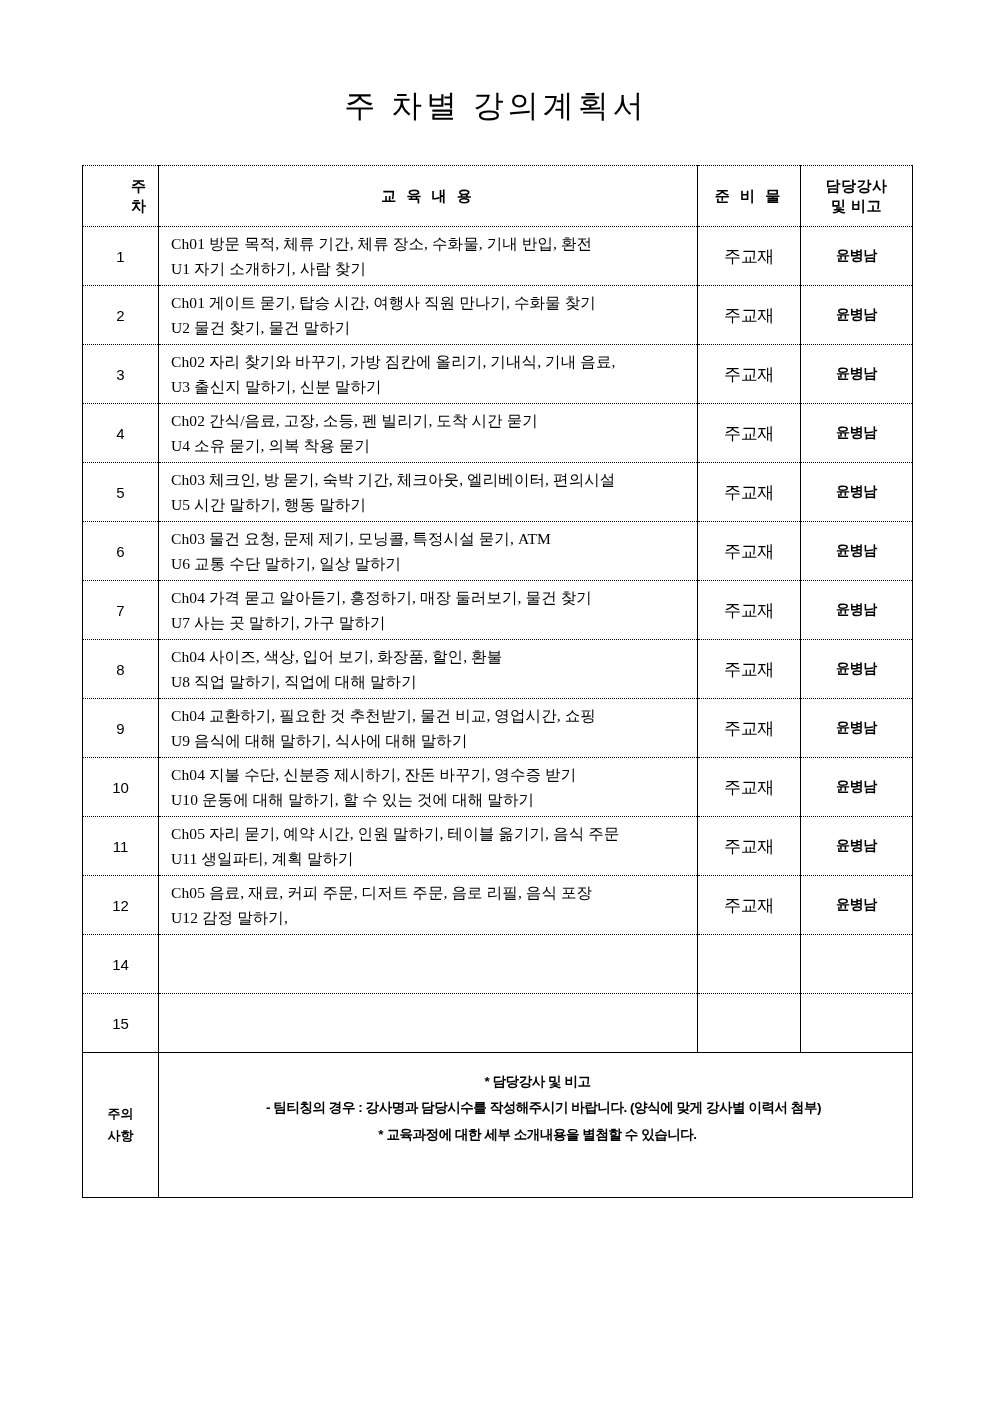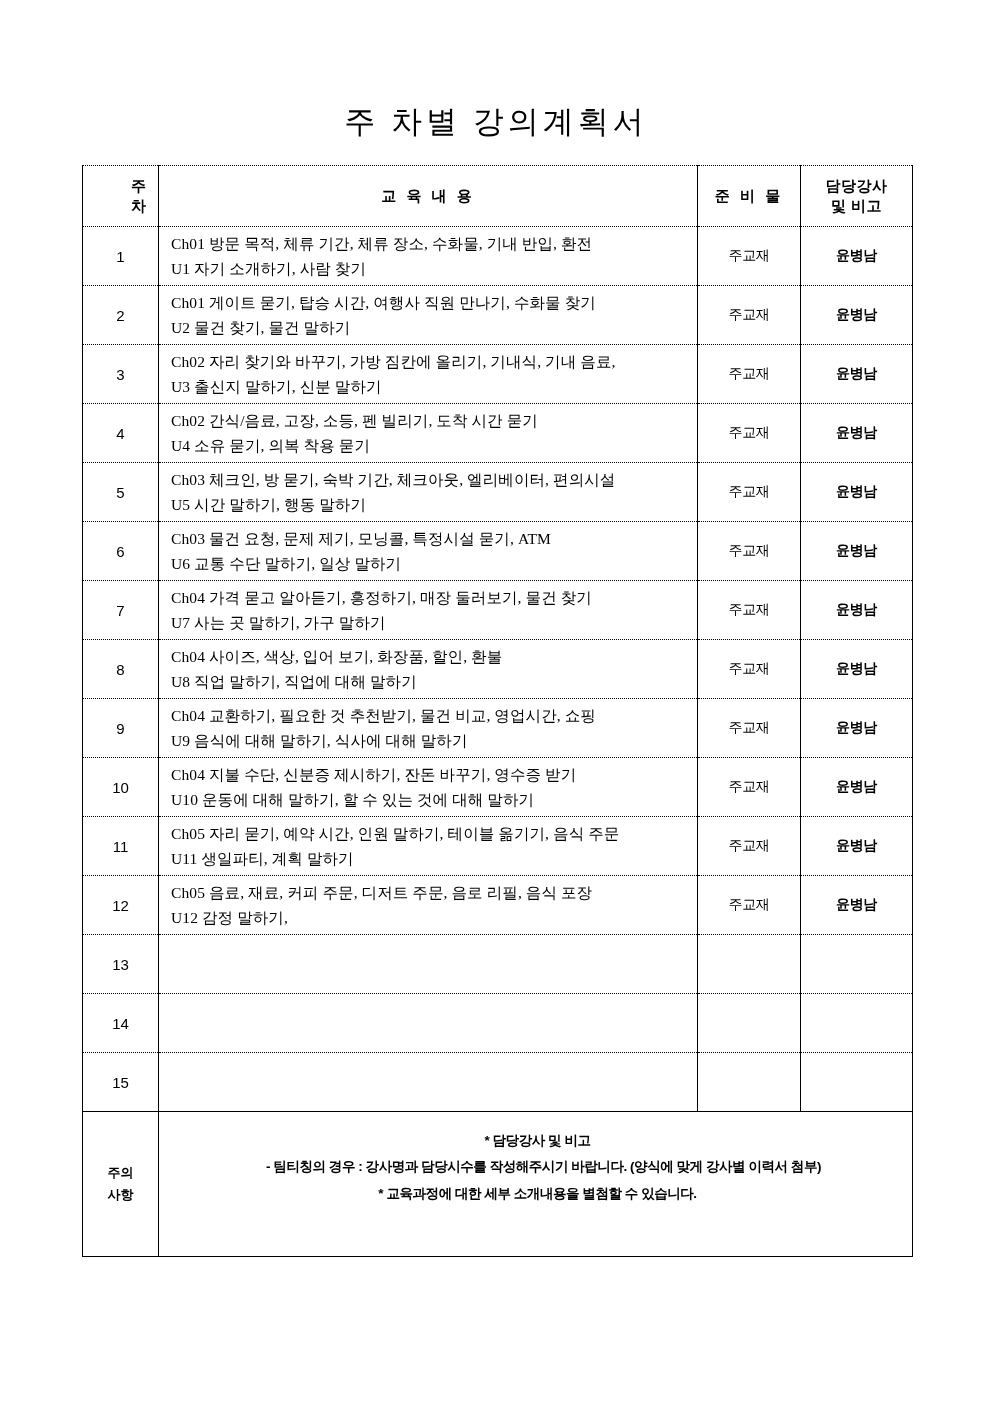--- a/index.html
+++ b/index.html
@@ -17,21 +17,21 @@
     overflow: hidden;
   }
   .page {
     width: 992px;
     height: 1403px;
     box-sizing: border-box;
     position: relative;
   }
   .doc-title {
     position: absolute;
-    top: 101px;
+    top: 85px;
     left: 0;
     width: 992px;
     text-align: center;
     font-family: "Liberation Serif", "DejaVu Serif", serif;
     font-size: 31px;
     font-weight: 400;
     letter-spacing: 4px;
     color: #000000;
     white-space: pre;
   }
@@ -87,21 +87,21 @@
     padding: 0 16px 0 12px;
     font-family: "Liberation Serif", "DejaVu Serif", serif;
     font-size: 15.5px;
     line-height: 1.62;
     letter-spacing: 0.1px;
     white-space: nowrap;
   }
   td.content .line { display: block; }
   td.materials {
     font-family: Liberation Mono, monospace;
-    font-size: 14px;
+    font-size: 17px;
     letter-spacing: -0.3px;
   }
   td.teacher {
     font-family: "Liberation Sans", "DejaVu Sans", sans-serif;
     font-size: 14px;
     font-weight: bold;
     letter-spacing: -0.3px;
   }
   tr.notes-row td {
     border-top: 1.4px solid #000;
@@ -257,29 +257,20 @@
         <tr class="wk-row">
           <td class="week-no">12</td>
           <td class="content">
             <span class="line">Ch05 음료, 재료, 커피 주문, 디저트 주문, 음로 리필, 음식 포장</span>
             <span class="line">U12 감정 말하기,</span>
           </td>
           <td class="materials">주교재</td>
           <td class="teacher">윤병남</td>
         </tr>
         <tr class="wk-row">
-          <td class="week-no">13</td>
-          <td class="content">
-            <span class="line"></span>
-            <span class="line"></span>
-          </td>
-          <td class="materials"></td>
-          <td class="teacher"></td>
-        </tr>
-        <tr class="wk-row">
           <td class="week-no">14</td>
           <td class="content">
             <span class="line"></span>
             <span class="line"></span>
           </td>
           <td class="materials"></td>
           <td class="teacher"></td>
         </tr>
         <tr class="wk-row last-week">
           <td class="week-no">15</td>

